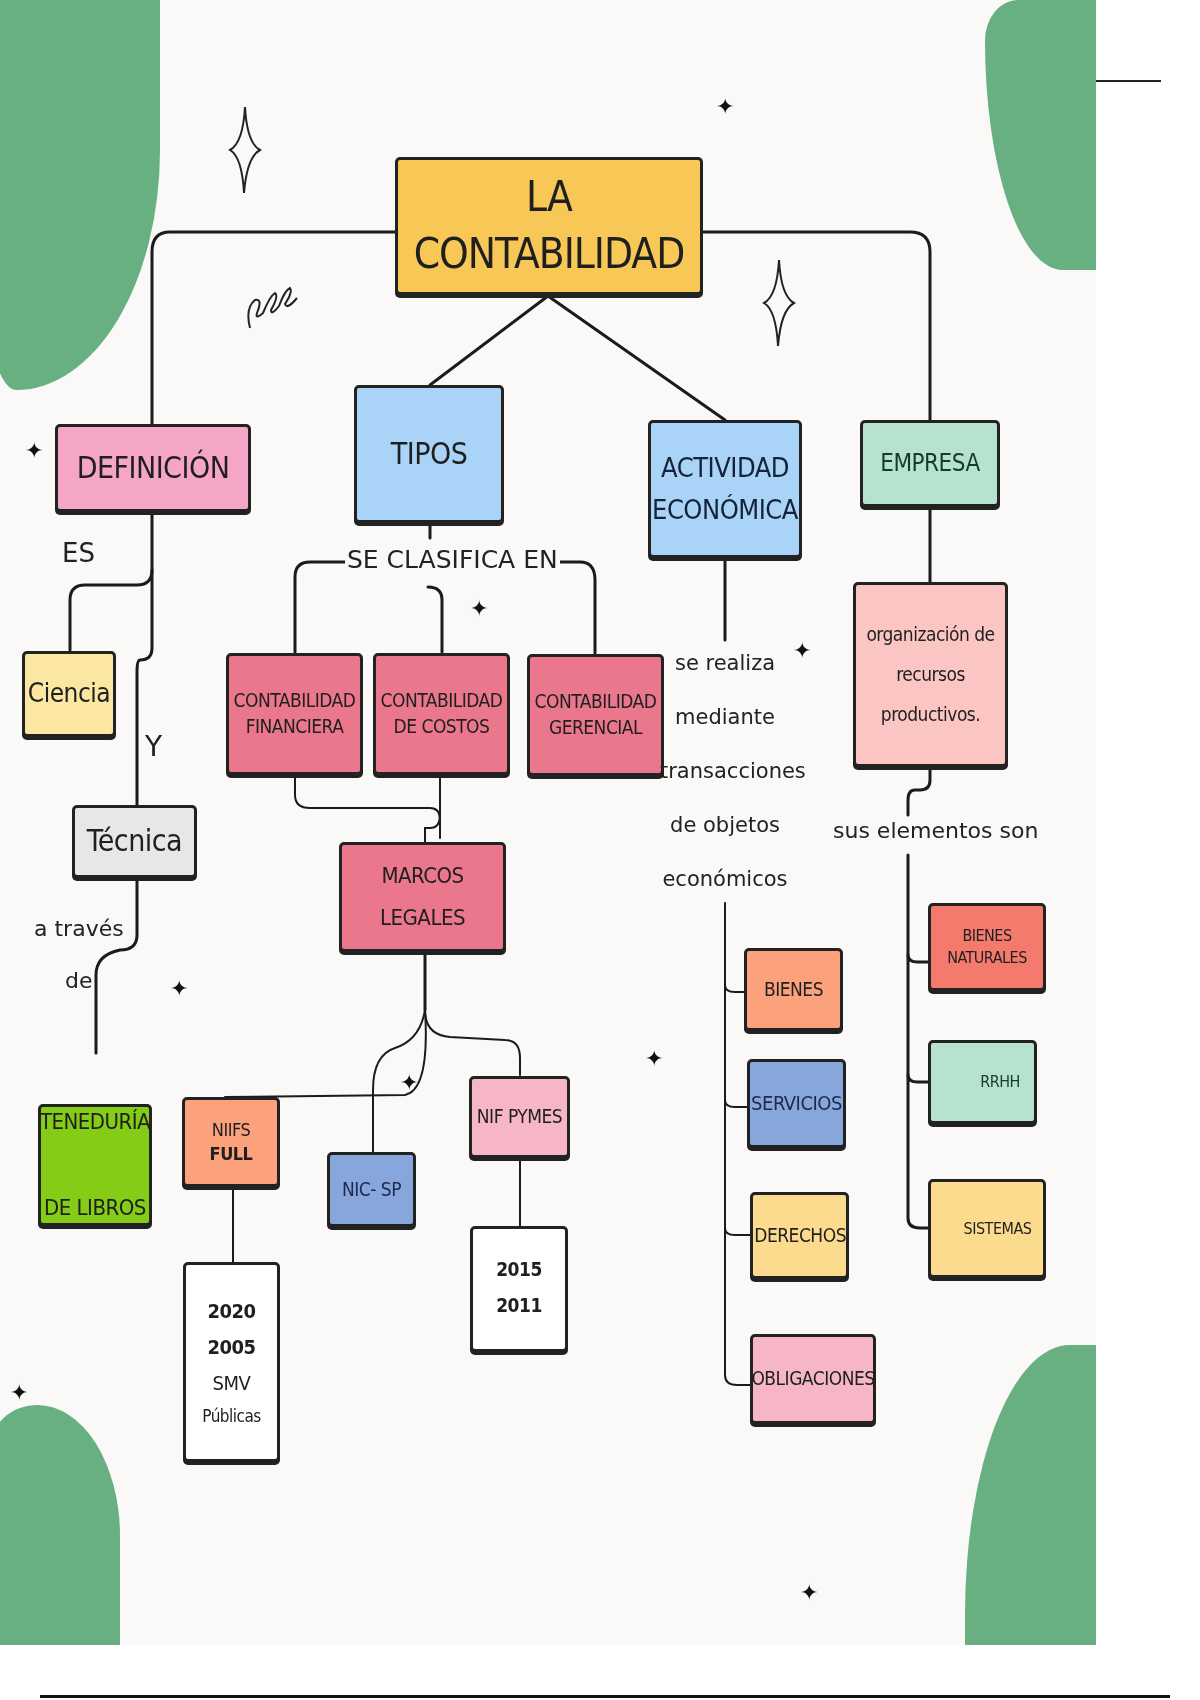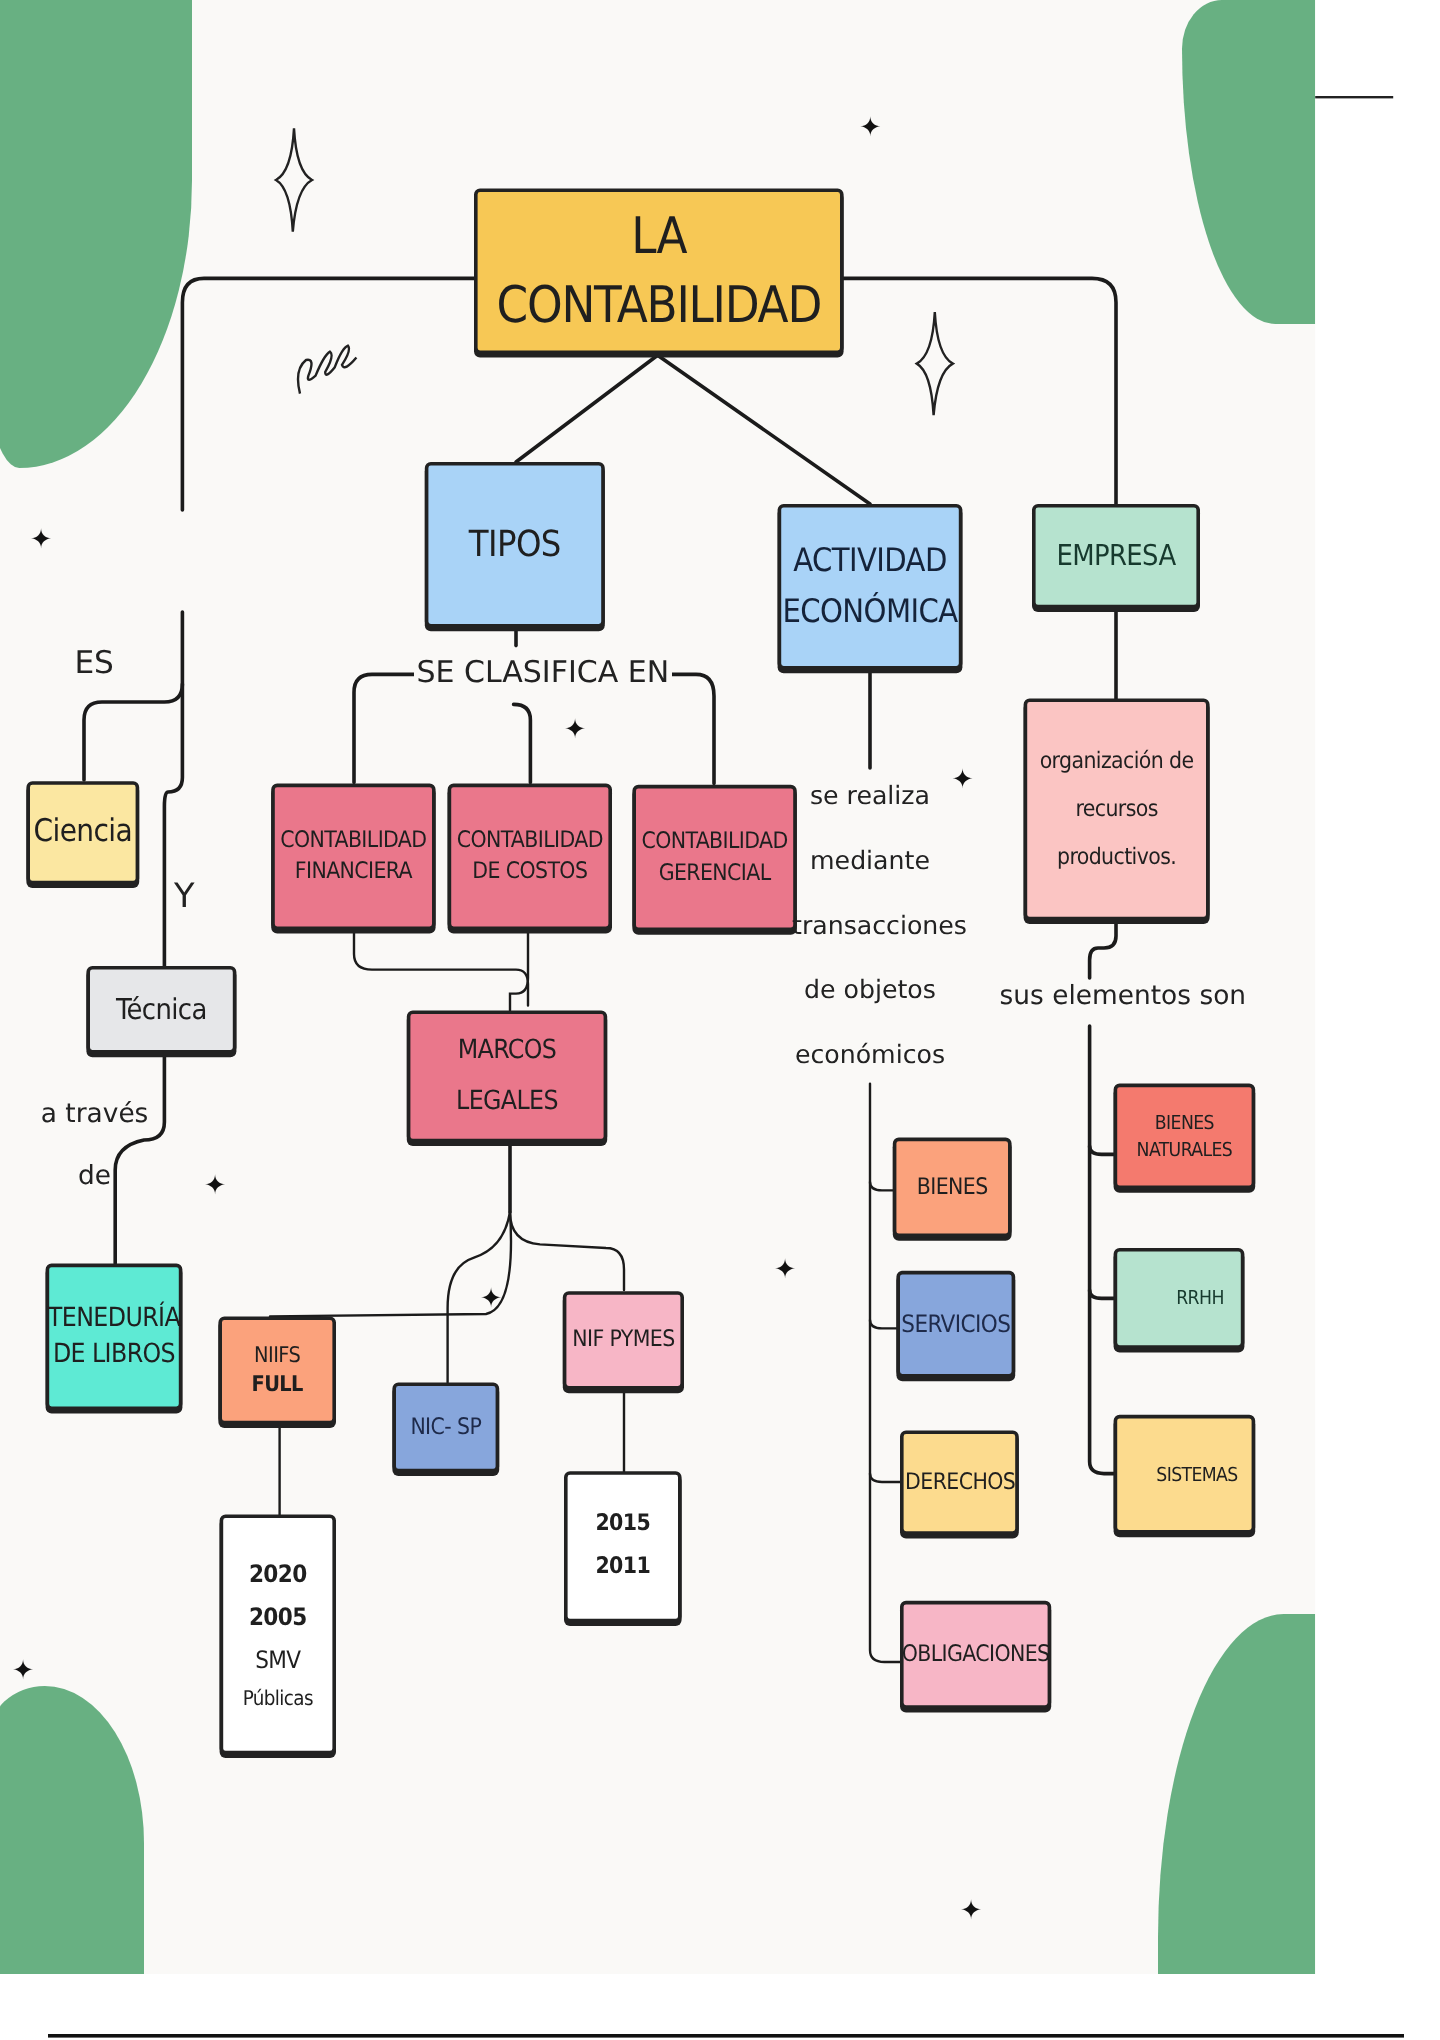--- a/index.html
+++ b/index.html
@@ -86,33 +86,36 @@
   <span class="star" style="left:170px;top:978px">✦</span>
   <span class="star" style="left:645px;top:1048px">✦</span>
   <span class="star" style="left:400px;top:1072px">✦</span>
   <span class="star" style="left:10px;top:1382px">✦</span>
   <span class="star" style="left:800px;top:1582px">✦</span>
 
   <div class="node" style="left:395px;top:157px;width:308px;height:138px;background:#f7c855;">
     <span style="font-size:42px;letter-spacing:-1px;">LA CONTABILIDAD</span>
   </div>
 
+  <div class="node" style="left:55px;top:424px;width:196px;height:88px;background:#f5a6c6;">
+    <span style="font-size:30px;">DEFINICIÓN</span>
+  </div>
   <div class="lbl" style="left:62px;top:538px;font-size:26px;">ES</div>
   <div class="node" style="left:22px;top:651px;width:94px;height:86px;background:#fbe7a1;">
     <span style="font-size:26px;">Ciencia</span>
   </div>
   <div class="lbl" style="left:145px;top:730px;font-size:28px;">Y</div>
   <div class="node" style="left:72px;top:805px;width:125px;height:73px;background:#e6e7e9;">
-    <span style="font-size:24px;text-align:center;">Técnica</span>
+    <span style="font-size:30px;text-align:center;">Técnica</span>
   </div>
   <div class="lbl" style="left:34px;top:903px;font-size:22px;line-height:52px;">
     <div>a través</div>
     <div>de</div>
   </div>
-  <div class="node" style="left:38px;top:1053px;width:114px;height:122px;background:#5eead4;">
+  <div class="node" style="left:38px;top:1104px;width:114px;height:122px;background:#84cc16;justify-content:space-between;">
     <span style="font-size:22px;">TENEDURÍA</span>
     <span style="font-size:22px;">DE LIBROS</span>
   </div>
 
   <div class="node" style="left:354px;top:385px;width:150px;height:138px;background:#a9d3f7;">
     <span style="font-size:30px;">TIPOS</span>
   </div>
   <div class="lbl" style="left:345px;top:545px;font-size:25px;background:#faf9f7;padding:0 2px;">SE CLASIFICA EN</div>
 
   <div class="node" style="left:226px;top:653px;width:137px;height:122px;background:#ea778b;">

